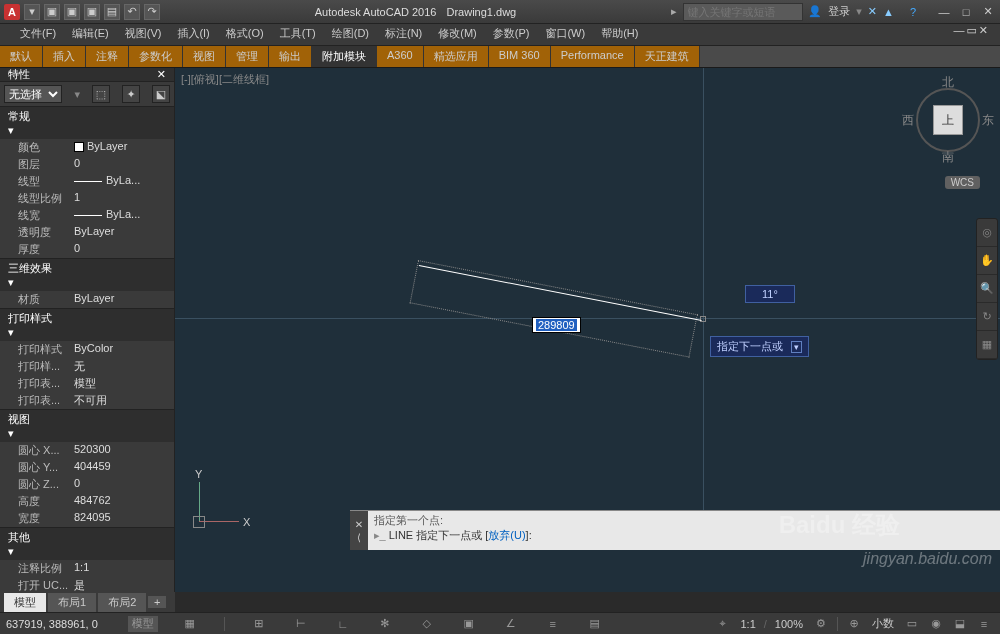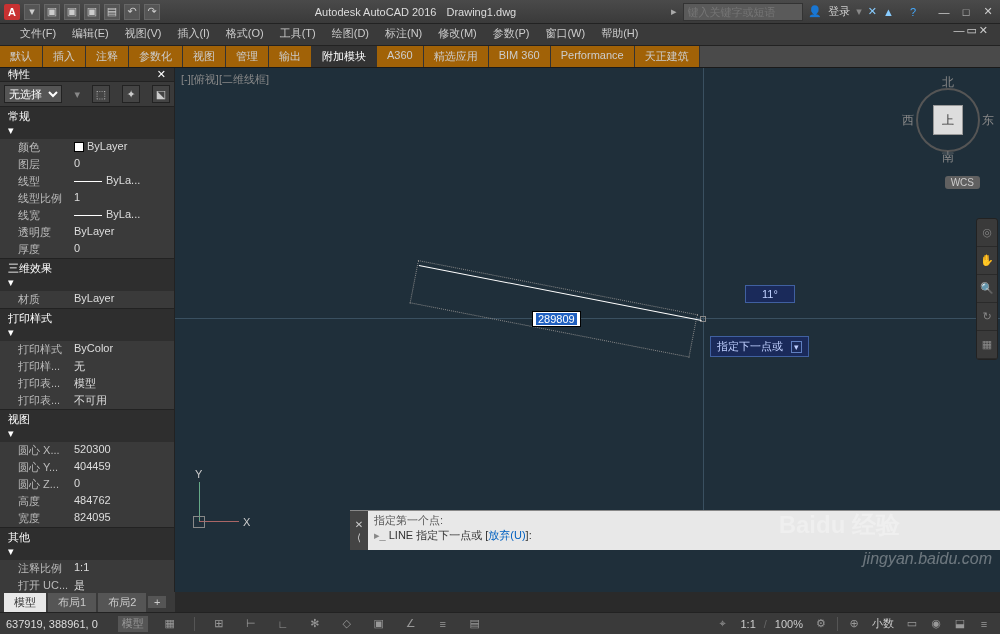--- a/index.html
+++ b/index.html
@@ -47,21 +47,21 @@
 .ucs .y { position: absolute; left: 12px; bottom: 10px; width: 1px; height: 40px; background: #6a8; }
 .ucs .x { position: absolute; left: 12px; bottom: 10px; width: 40px; height: 1px; background: #a66; }
 .ucs .box { position: absolute; left: 6px; bottom: 4px; width: 12px; height: 12px; border: 1px solid #888; }
 .ucs .ylabel { position: absolute; left: 8px; bottom: 52px; color: #ccc; }
 .ucs .xlabel { position: absolute; left: 56px; bottom: 4px; color: #ccc; }
 
 .rubber { position: absolute; border: 1px dotted #888; }
 .line-drawn { position: absolute; width: 288px; height: 1px; background: #fff; transform-origin: 0 0; transform: rotate(11deg); left: 244px; top: 197px; }
 .pick-box { position: absolute; width: 6px; height: 6px; border: 1px solid #888; left: 525px; top: 248px;}
 
-.dyn-input { position: absolute; left: 357px; top: 243px; background: #fff; border: 1px solid #000; padding: 1px 3px; font-size: 11px; color: #000;}
+.dyn-input { position: absolute; left: 357px; top: 249px; background: #fff; border: 1px solid #000; padding: 1px 3px; font-size: 11px; color: #000;}
 .dyn-input span { background: #2060c0; color: #fff; padding: 0 2px;}
 .angle-box { position: absolute; left: 522px; top: 217px; background: #1a2a5a; border: 1px solid #4060a0; color: #c0d0ff; padding: 2px 16px; margin-left: 48px;}
 .prompt-box { position: absolute; left: 535px; top: 268px; background: #1a2a5a; border: 1px solid #4060a0; color: #c0d0ff; padding: 2px 6px; display: flex; gap: 8px; align-items: center;}
 .prompt-box .chev { border: 1px solid #6080c0; padding: 0 2px; font-size: 9px;}
 
 
 .viewcube { position: absolute; right: 12px; top: 12px; width: 80px; height: 80px; display: flex; align-items: center; justify-content: center; }
 .viewcube .ring { position: absolute; width: 64px; height: 64px; border: 2px solid #555; border-radius: 50%; }
 .viewcube .cube { width: 30px; height: 30px; background: #ddd; color: #333; display: flex; align-items: center; justify-content: center; border: 1px solid #999; font-size: 12px; z-index: 2;}
 .viewcube .dir { position: absolute; color: #888; font-size: 12px;}
@@ -78,21 +78,21 @@
 .cmdline .cur { font-size: 11px;}
 .cmdline .cur .kw { color: #0060c0;}
 
 
 .modeltabs { position: absolute; left: 0; bottom: 22px; height: 20px; background: #3a3a3a; display: flex; align-items: center; padding: 0 4px; width: 175px;}
 .modeltabs .mtab { padding: 2px 10px; background: #e8e8e8; color: #333; margin-right: 2px; cursor: pointer; font-size: 11px;}
 .modeltabs .mtab.inactive { background: #555; color: #ccc;}
 .modeltabs .add { width: 18px; text-align: center; background: #555; color: #ccc; cursor: pointer;}
 
 
-.statusbar { position: absolute; left: 0; right: 0; bottom: 0; height: 22px; background: #3a3a3a; display: flex; align-items: center; padding: 0 6px; border-top: 1px solid #222; gap: 12px;}
+.statusbar { position: absolute; left: 0; right: 0; bottom: 0; height: 22px; background: #3a3a3a; display: flex; align-items: center; padding: 0 6px; border-top: 1px solid #222; gap: 22px;}
 .statusbar .coords { color: #ddd; margin-right: 8px;}
 .statusbar .sbtn { width: 20px; height: 16px; display: flex; align-items: center; justify-content: center; color: #999; cursor: pointer;}
 .statusbar .sep { width: 1px; height: 14px; background: #555; margin: 0 2px;}
 .statusbar .zoom { color: #ccc; margin: 0 4px;}
 .statusbar .right { margin-left: auto; display: flex; align-items: center; gap: 4px;}
 
 .watermark { position: absolute; right: 8px; bottom: 24px; color: rgba(255,255,255,0.35); font-size: 16px; font-style: italic; pointer-events: none;}
 .watermark-logo { position: absolute; right: 100px; bottom: 51px; color: rgba(255,255,255,0.3); font-size: 24px; font-weight: bold; pointer-events: none;}
 </style>
 </head>

